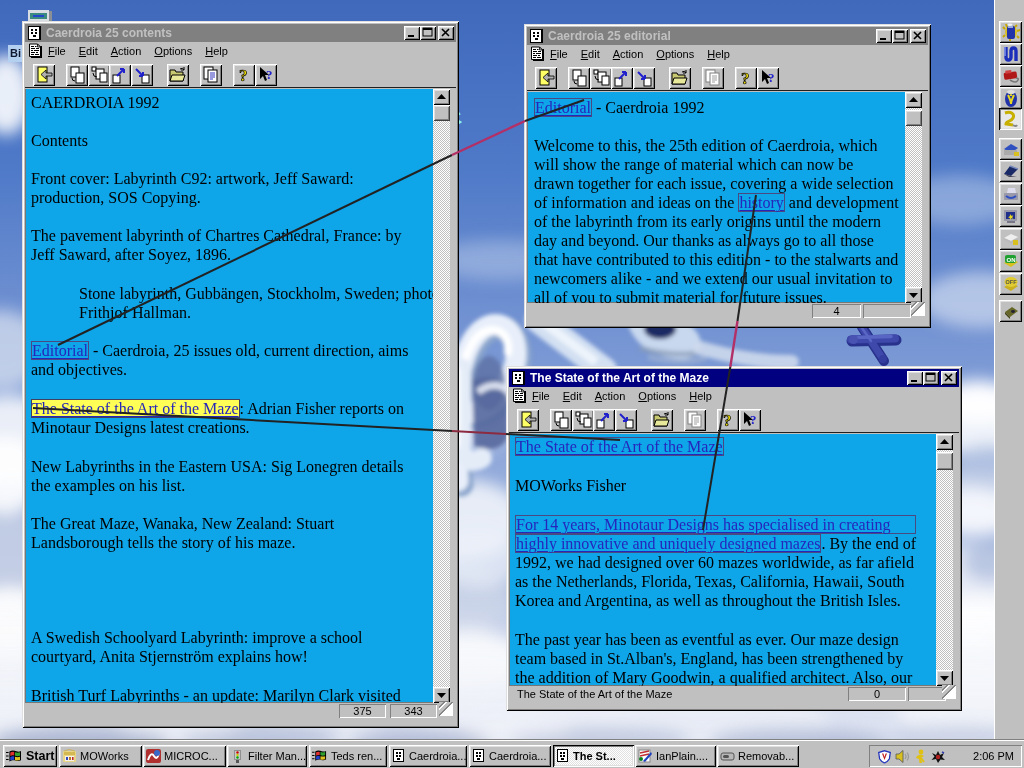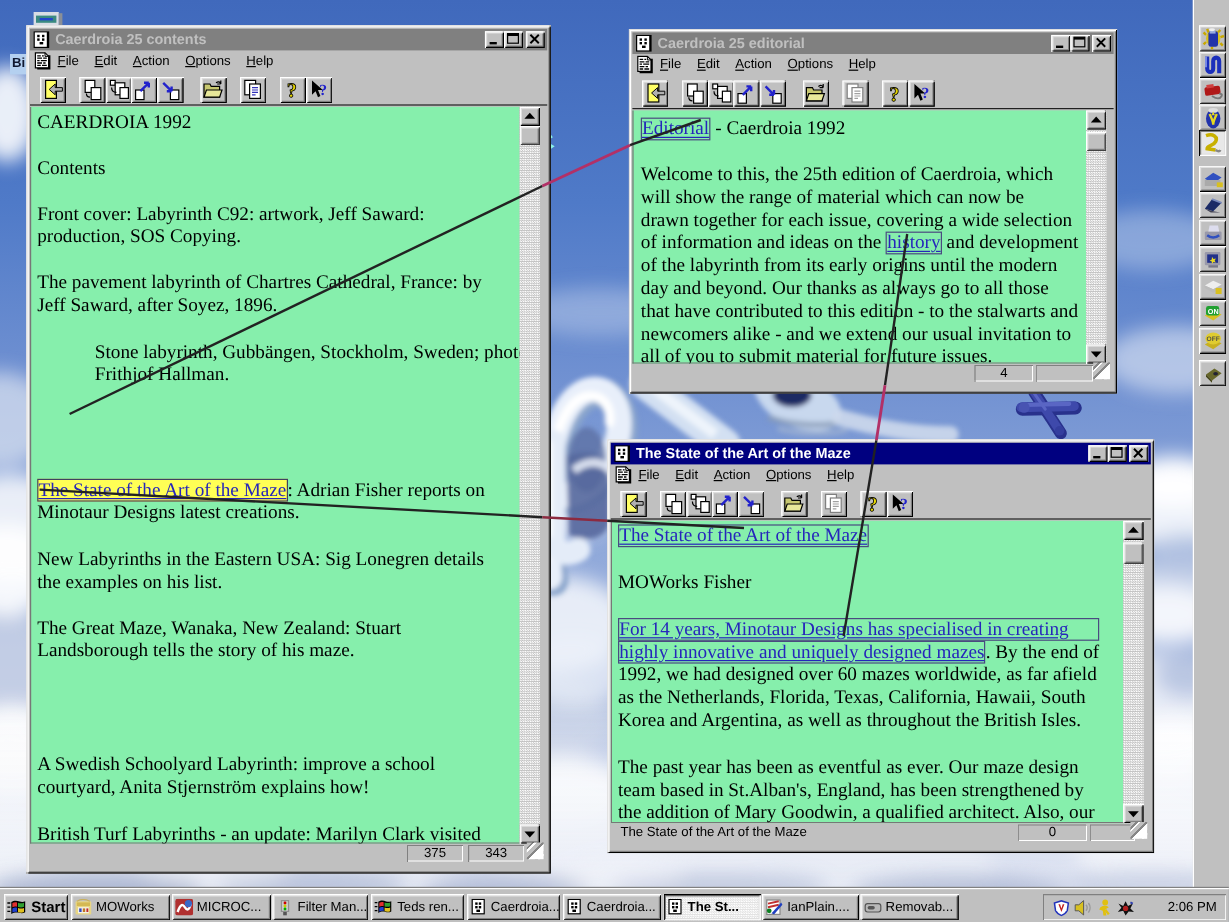--- a/index.html
+++ b/index.html
@@ -13,21 +13,21 @@
 .tbar .ttxt{font-weight:bold;font-size:12px;color:#c0c0c0;margin-left:3px;white-space:nowrap;letter-spacing:0px;}
 .tbar.active .ttxt{color:#fff;}
 .tbtns{margin-left:auto;display:flex;}
 .tb{width:16px;height:14px;background:#c0c0c0;box-shadow:inset 1px 1px 0 #fff, inset -1px -1px 0 #000, inset 2px 2px 0 #dfdfdf, inset -2px -2px 0 #808080;position:relative;}
 .tb.close{margin-left:2px;}
 .tb svg{position:absolute;left:0;top:0;}
 .menubar{position:absolute;left:3px;right:3px;height:18px;display:flex;align-items:center;font-size:11px;color:#000;}
 .menubar span.mi{margin-right:13px;white-space:pre;}
 .toolbar{position:absolute;left:3px;right:3px;border-bottom:1px solid #202020;}
 .tbbtn{position:absolute;width:22px;height:22px;background:#c0c0c0;box-shadow:inset 1px 1px 0 #fff, inset -1px -1px 0 #000, inset 2px 2px 0 #dfdfdf, inset -2px -2px 0 #808080;}
-.doc{position:absolute;background:#86efac;overflow:hidden;font-family:"Liberation Serif",serif;font-size:16px;line-height:19.1px;color:#000;box-shadow:inset 1px 0 0 #777, inset 0 -1px 0 #777;}
+.doc{position:absolute;background:#0ea5e9;overflow:hidden;font-family:"Liberation Serif",serif;font-size:16px;line-height:19.1px;color:#000;box-shadow:inset 1px 0 0 #777, inset 0 -1px 0 #777;}
 .doc p{position:absolute;margin:0;white-space:pre;}
 a.lk{color:#2626bb;text-decoration:underline;text-decoration-thickness:1px;text-underline-offset:2px;border:1px solid #4a4a80;}
 .sb-track{position:absolute;width:17px;background:repeating-conic-gradient(#fff 0 25%,#c0c0c0 0 50%) 0 0/2px 2px;}
 .sb-btn{position:absolute;width:17px;height:16px;background:#c0c0c0;box-shadow:inset 1px 1px 0 #fff, inset -1px -1px 0 #000, inset 2px 2px 0 #dfdfdf, inset -2px -2px 0 #808080;}
 .sb-thumb{position:absolute;width:17px;background:#c0c0c0;box-shadow:inset 1px 1px 0 #fff, inset -1px -1px 0 #404040, inset 2px 2px 0 #dfdfdf, inset -2px -2px 0 #808080;}
 .status{position:absolute;left:3px;right:3px;height:16px;font-size:11px;display:flex;align-items:center;}
 .scell{box-shadow:inset 1px 1px 0 #808080, inset -1px -1px 0 #fff;height:14px;position:absolute;display:flex;align-items:center;justify-content:center;font-size:11px;}
 .grip{position:absolute;right:3px;bottom:3px;width:14px;height:14px;
  background:linear-gradient(135deg,transparent 0 58%,#fff 0 100%),repeating-linear-gradient(135deg,#c0c0c0 0 3px,#868686 3px 4.5px,#fdfdfd 4.5px 6px);}
 
@@ -246,20 +246,22 @@
       </svg></div>
  <div class="doc" style="left:3px;top:68px;width:408px;height:614px;">
   <p style="left:6px;top:3.6px;">CAERDROIA 1992</p>
   <p style="left:6px;top:41.6px;">Contents</p>
   <p style="left:6px;top:80.1px;">Front cover: Labyrinth C92: artwork, Jeff Saward:
 production, SOS Copying.</p>
   <p style="left:6px;top:137.4px;">The pavement labyrinth of Chartres Cathedral, France: by
 Jeff Saward, after Soyez, 1896.</p>
   <p style="left:6px;top:194.7px;margin-left:48px;">Stone labyrinth, Gubbängen, Stockholm, Sweden; photo
 Frithjof Hallman.</p>
+  <p style="left:6px;top:252px;"><a class="lk">Editorial</a> - Caerdroia, 25 issues old, current direction, aims
+and objectives.</p>
   <p style="left:6px;top:310.2px;"><span style="background:#ffff55;border:1px solid #404060;color:#2626bb;text-decoration:underline;text-decoration-thickness:1px;text-underline-offset:2px;">The State of the Art of the Maze</span>: Adrian Fisher reports on
 Minotaur Designs latest creations.</p>
   <p style="left:6px;top:367.5px;">New Labyrinths in the Eastern USA: Sig Lonegren details
 the examples on his list.</p>
   <p style="left:6px;top:424.8px;">The Great Maze, Wanaka, New Zealand: Stuart
 Landsborough tells the story of his maze.</p>
   <p style="left:6px;top:539.4px;">A Swedish Schoolyard Labyrinth: improve a school
 courtyard, Anita Stjernström explains how!</p>
   <p style="left:6px;top:596.7px;">British Turf Labyrinths - an update: Marilyn Clark visited</p>
  </div>

